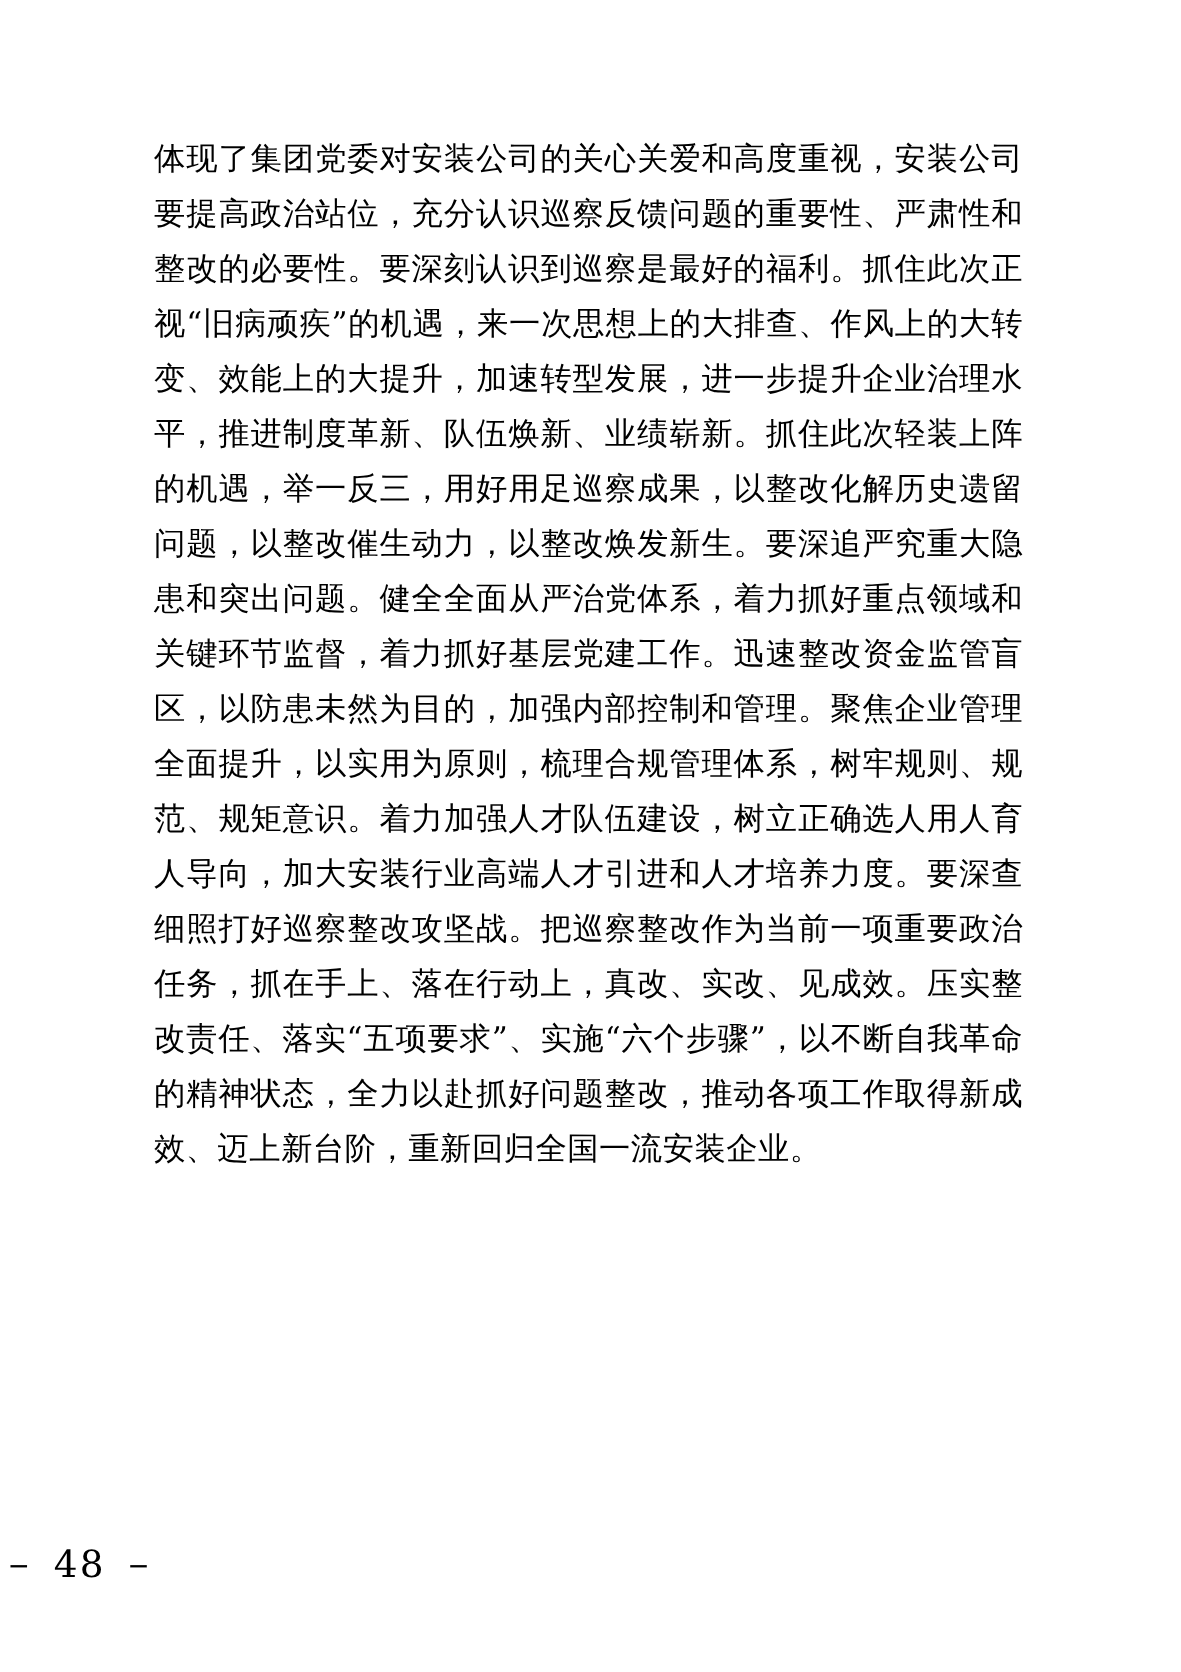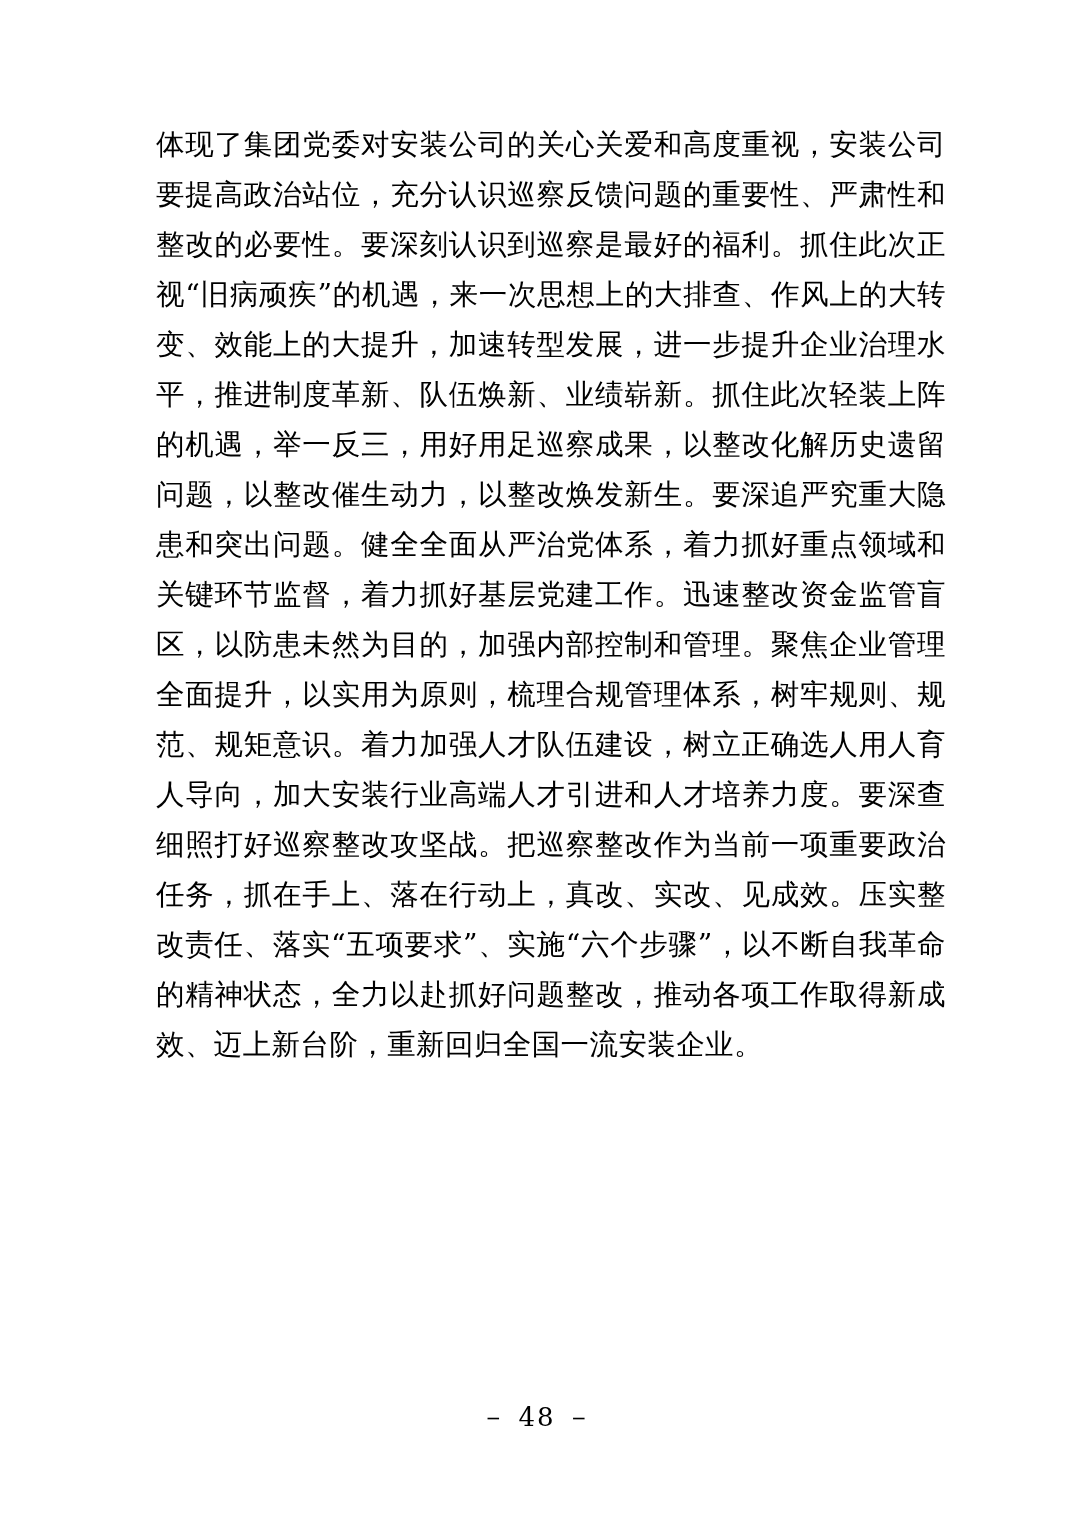--- a/index.html
+++ b/index.html
@@ -14,21 +14,21 @@
   .page {
     position: relative;
     width: 1074px;
     height: 1520px;
     background: #ffffff;
     box-sizing: border-box;
     overflow: hidden;
   }
   .content {
     position: absolute;
-    left: 156px;
+    left: 140px;
     top: 120px;
     width: 790px;
   }
   .para {
     font-size: 28.5px;
     line-height: 50px;
     text-align: justify;
     text-justify: inter-ideograph;
     letter-spacing: 0.4px;
     margin: 0 0 0 0;
@@ -38,22 +38,22 @@
     text-indent: 2em;
   }
   .para + .para {
     margin-top: 0px;
   }
   .footer {
     position: absolute;
     left: 0;
     right: 0;
     top: 1400px;
-    text-align: center;
-    font-size: 26px;
+    text-align: left;
+    font-size: 34px;
     font-family: "DejaVu Serif", serif;
     letter-spacing: 2px;
   }
 </style>
 </head>
 <body>
 
 <div class="page">
   <div class="content">
     <p class="para">体现了集团党委对安装公司的关心关爱和高度重视，安装公司要提高政治站位，充分认识巡察反馈问题的重要性、严肃性和整改的必要性。要深刻认识到巡察是最好的福利。抓住此次正视“旧病顽疾”的机遇，来一次思想上的大排查、作风上的大转变、效能上的大提升，加速转型发展，进一步提升企业治理水平，推进制度革新、队伍焕新、业绩崭新。抓住此次轻装上阵的机遇，举一反三，用好用足巡察成果，以整改化解历史遗留问题，以整改催生动力，以整改焕发新生。要深追严究重大隐患和突出问题。健全全面从严治党体系，着力抓好重点领域和关键环节监督，着力抓好基层党建工作。迅速整改资金监管盲区，以防患未然为目的，加强内部控制和管理。聚焦企业管理全面提升，以实用为原则，梳理合规管理体系，树牢规则、规范、规矩意识。着力加强人才队伍建设，树立正确选人用人育人导向，加大安装行业高端人才引进和人才培养力度。要深查细照打好巡察整改攻坚战。把巡察整改作为当前一项重要政治任务，抓在手上、落在行动上，真改、实改、见成效。压实整改责任、落实“五项要求”、实施“六个步骤”，以不断自我革命的精神状态，全力以赴抓好问题整改，推动各项工作取得新成效、迈上新台阶，重新回归全国一流安装企业。</p>

